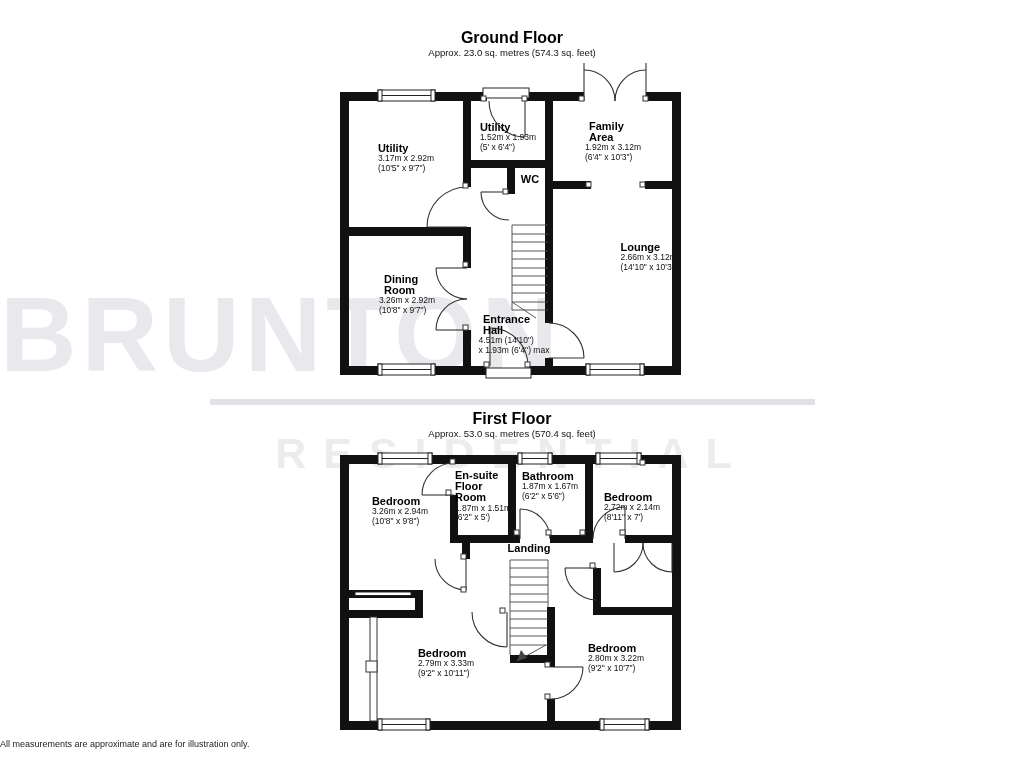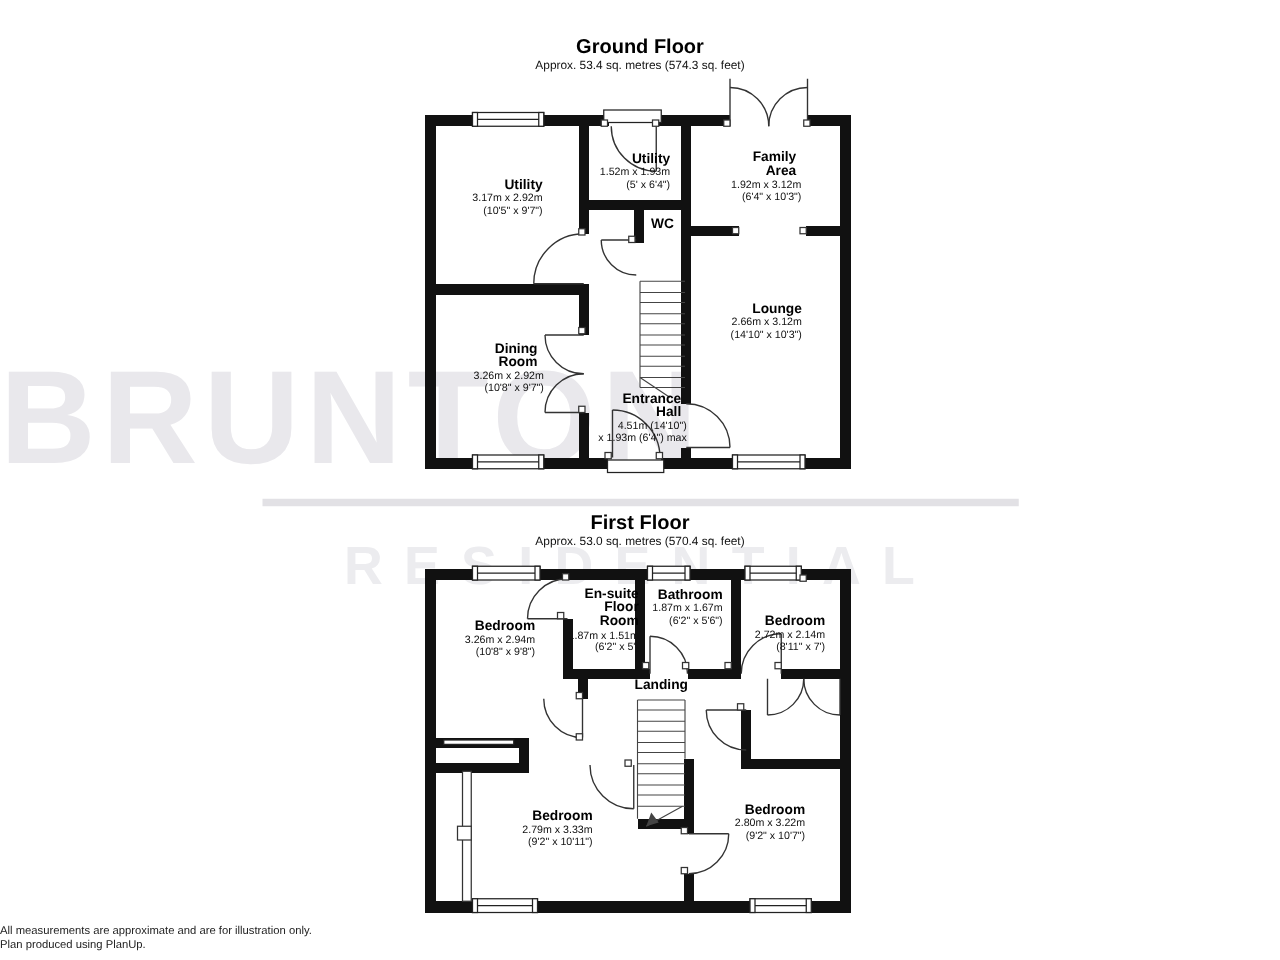--- a/index.html
+++ b/index.html
@@ -16,38 +16,38 @@
   
   .floor-title{position:absolute;left:0;width:100%;text-align:center;
     font-size:16px;font-weight:bold;color:#000;}
   .floor-subtitle{position:absolute;left:0;width:100%;text-align:center;
     font-size:9.5px;color:#111;}
   #gf-title{top:29px;} #gf-sub{top:47px;}
   #ff-title{top:410px;} #ff-sub{top:428px;}
   
   #plan-svg{position:absolute;left:0;top:0;width:1024px;height:768px;}
   
-  .room-label{position:absolute;transform:translateX(-50%);text-align:right;z-index:3;}
+  .room-label{position:absolute;transform:translateX(-50%);text-align:left;z-index:3;}
   .rn{font-size:11px;font-weight:bold;line-height:1.02;color:#000;margin:0 auto;}
   .rd{font-size:8.5px;line-height:1.12;color:#111;white-space:nowrap;}
   
   .footer-line{position:absolute;left:0;width:100%;font-size:9px;color:#222;}
   #footer1{top:739px;} #footer2{top:750px;}
 </style>
 </head>
 <body>
 
 <div id="page">
 
   <div class="wm-primary">BRUNTON</div>
   <div class="wm-bar"></div>
   <div class="wm-secondary">RESIDENTIAL</div>
 
   <div class="floor-title" id="gf-title">Ground Floor</div>
-  <div class="floor-subtitle" id="gf-sub">Approx. 53.4 sq. metres (574.3 sq. feet)</div>
+  <div class="floor-subtitle" id="gf-sub">Approx. 23.0 sq. metres (574.3 sq. feet)</div>
   <div class="floor-title" id="ff-title">First Floor</div>
   <div class="floor-subtitle" id="ff-sub">Approx. 53.0 sq. metres (570.4 sq. feet)</div>
 
   <svg id="plan-svg" viewBox="0 0 1024 768" xmlns="http://www.w3.org/2000/svg">
 
     <g fill="#111" shape-rendering="crispEdges">
 
       <rect x="340" y="92" width="41" height="9"></rect>
         <rect x="433" y="92" width="54" height="9"></rect>
       <rect x="526" y="92" width="58" height="9"></rect>
@@ -286,21 +286,21 @@
     <div class="rd">(5' x 6'4")</div>
   </div>
   <div class="room-label" style="left:613px;top:121px">
     <div class="rn" style="width:48px">Family Area</div>
     <div class="rd">1.92m x 3.12m</div>
     <div class="rd">(6'4" x 10'3")</div>
   </div>
   <div class="room-label" style="left:530px;top:174px">
     <div class="rn">WC</div>
   </div>
-  <div class="room-label" style="left:613px;top:242px">
+  <div class="room-label" style="left:649px;top:242px">
     <div class="rn">Lounge</div>
     <div class="rd">2.66m x 3.12m</div>
     <div class="rd">(14'10" x 10'3")</div>
   </div>
   <div class="room-label" style="left:407px;top:274px">
     <div class="rn" style="width:46px">Dining Room</div>
     <div class="rd">3.26m x 2.92m</div>
     <div class="rd">(10'8" x 9'7")</div>
   </div>
   <div class="room-label" style="left:514px;top:314px">
@@ -337,15 +337,14 @@
     <div class="rd">2.79m x 3.33m</div>
     <div class="rd">(9'2" x 10'11")</div>
   </div>
   <div class="room-label" style="left:616px;top:643px">
     <div class="rn">Bedroom</div>
     <div class="rd">2.80m x 3.22m</div>
     <div class="rd">(9'2" x 10'7")</div>
   </div>
 
   <div class="footer-line" id="footer1">All measurements are approximate and are for illustration only.</div>
-  <div class="footer-line" id="footer2">Plan produced using PlanUp.</div>
 
 </div>
 
 </body></html>

